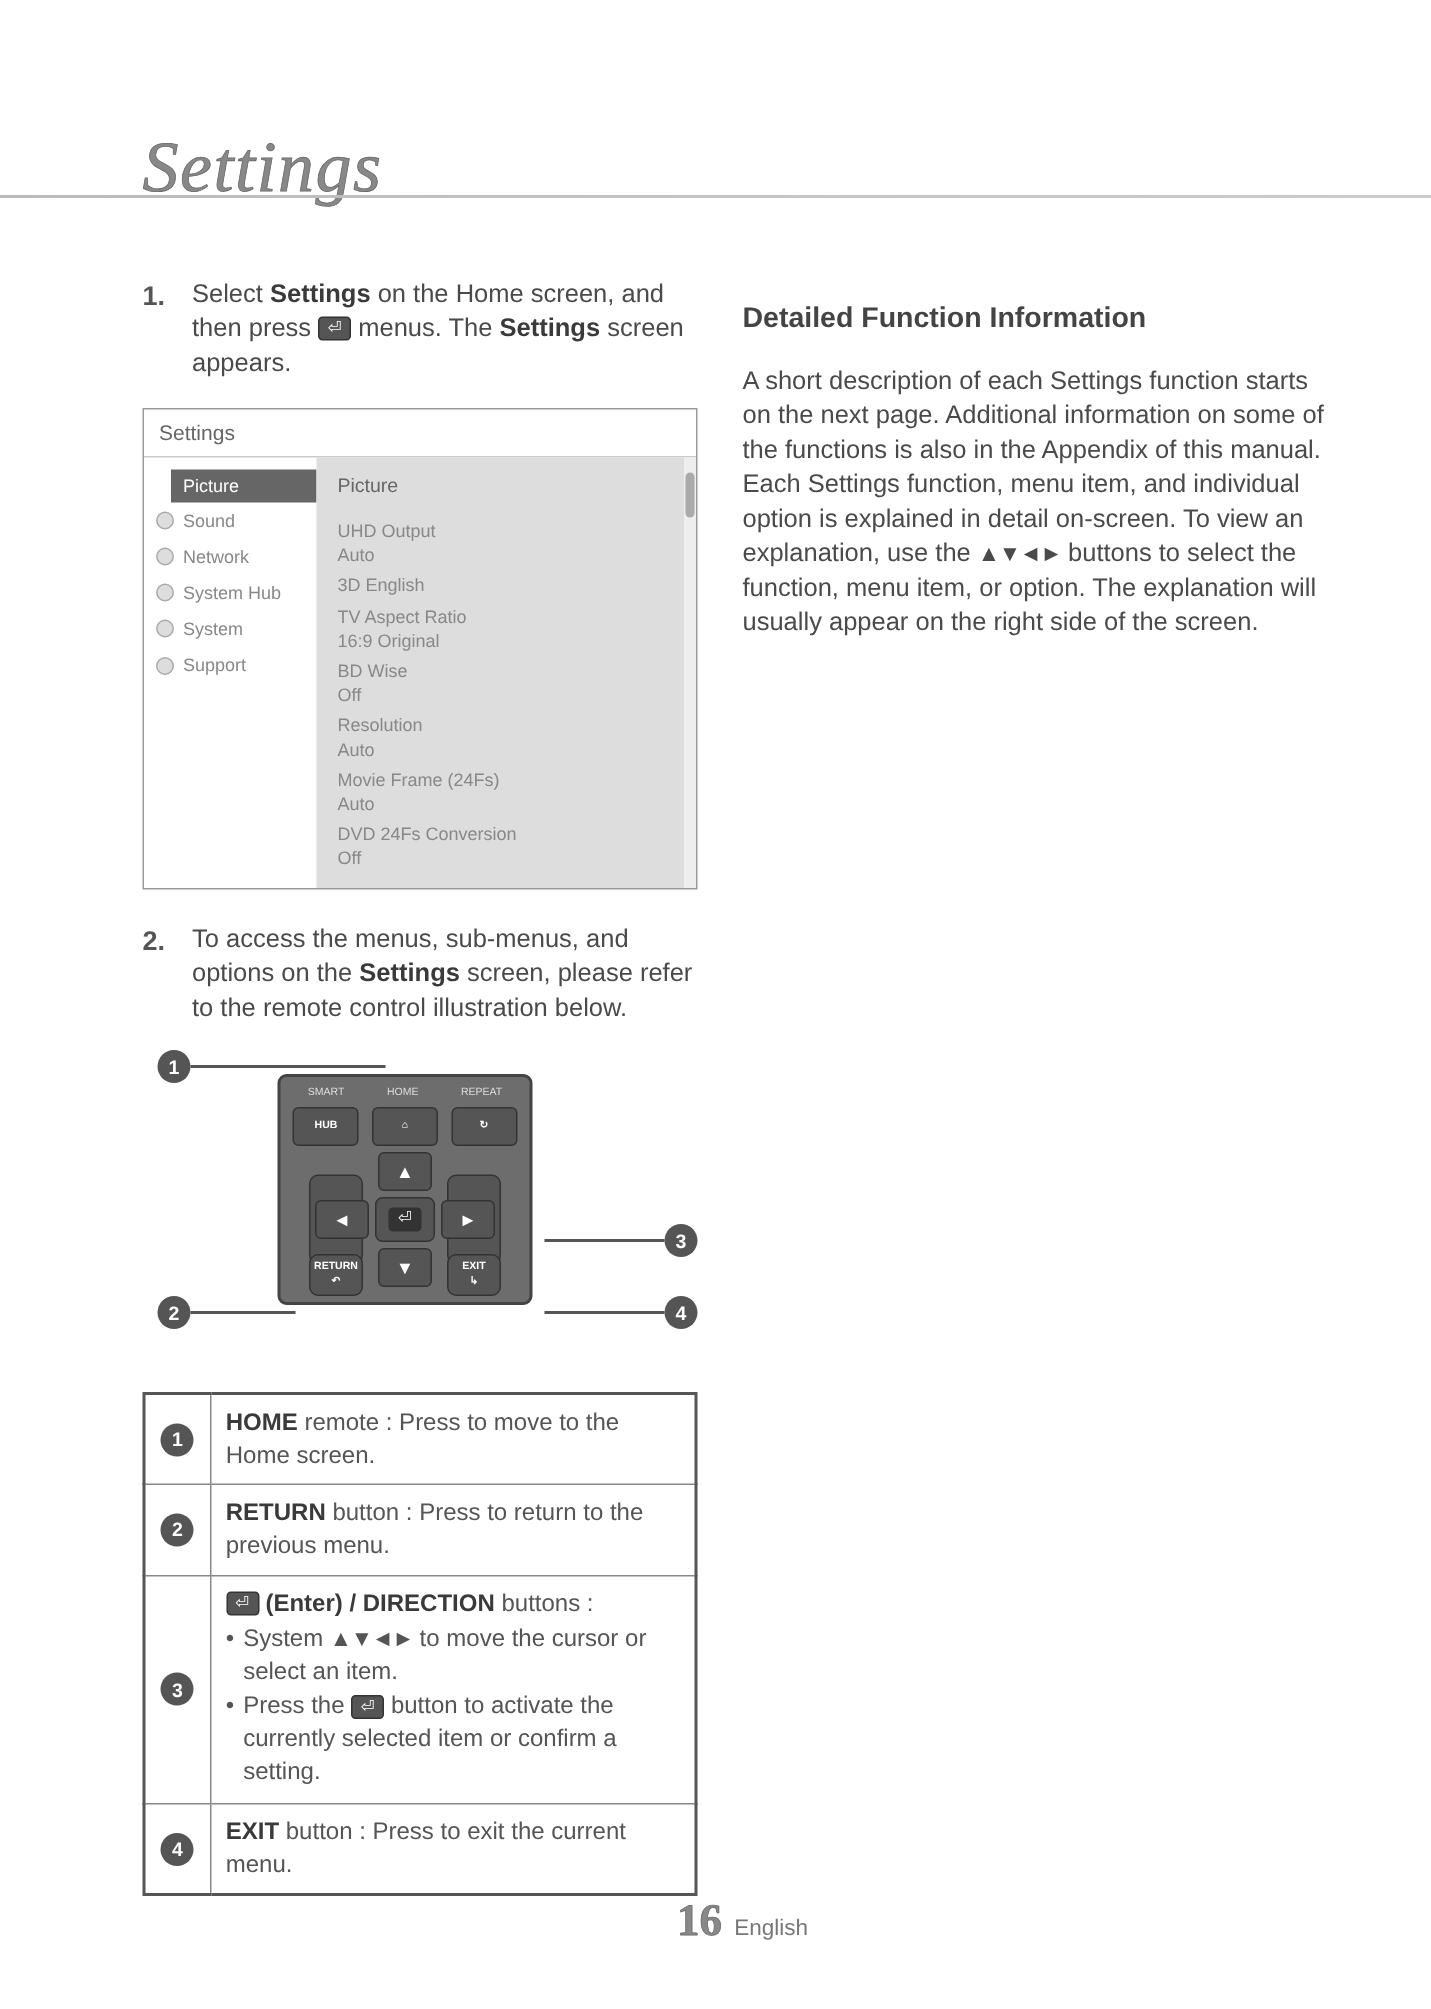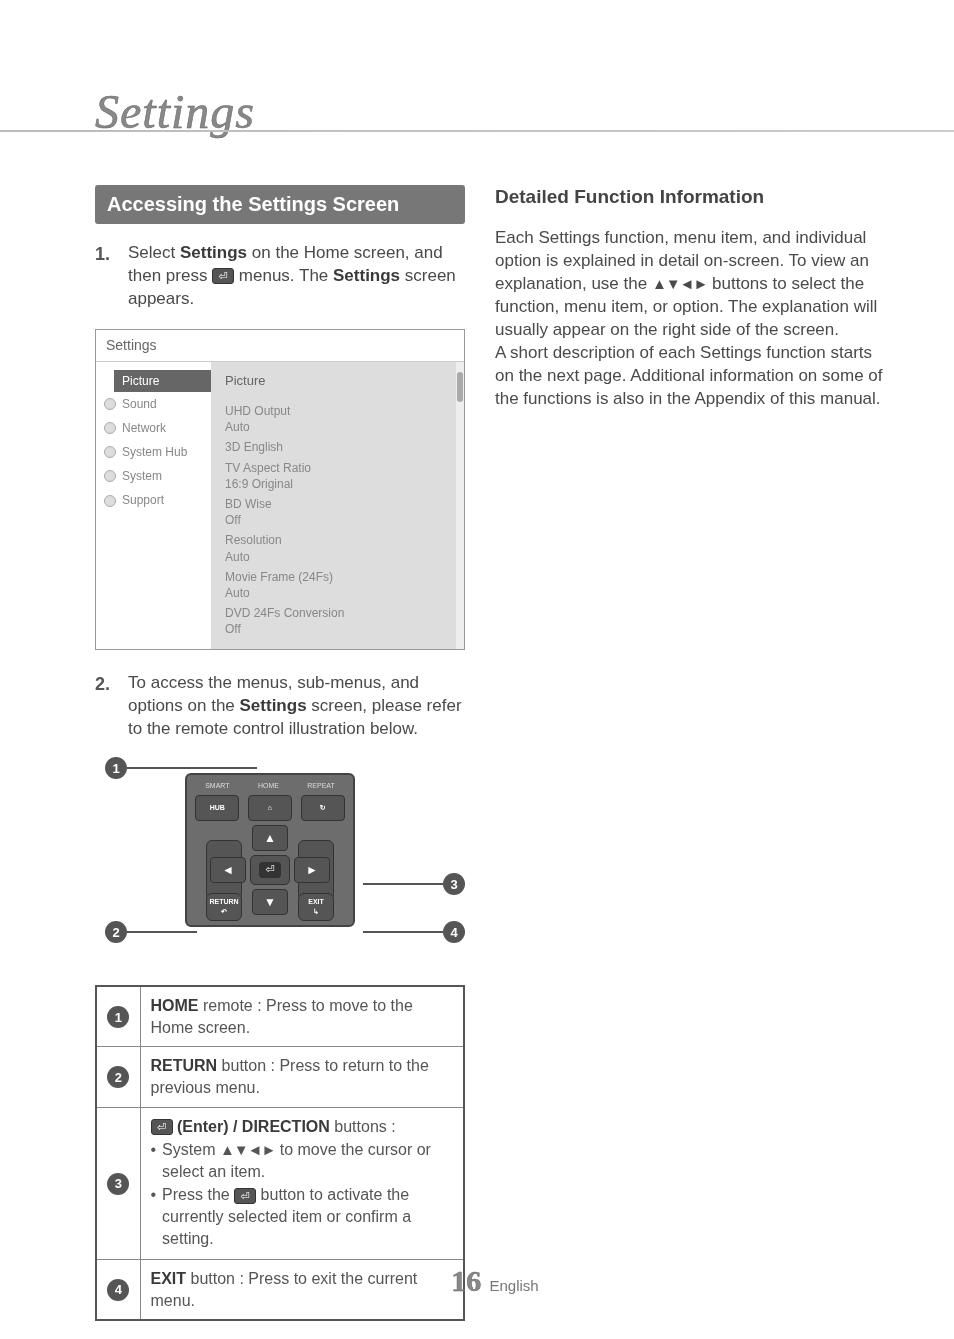--- a/index.html
+++ b/index.html
@@ -258,21 +258,20 @@
 </style>
 </head>
 <body>
 
 <div class="title-line"></div>
 <div class="chapter-title">Settings</div>
 
 <div class="columns">
 
   <div class="col-left">
-    <div class="section-bar">Accessing the Settings Screen</div>
 
     <div class="step">
       <div class="step-num">1.</div>
       <div class="step-body">
         <span>Select </span><span class="bold">Settings</span><span> on the Home screen, and then press </span><span class="enter-icon">⏎</span><span> menus. The </span><span class="bold">Settings</span><span> screen appears.</span>
       </div>
     </div>
 
     <div class="settings-box">
       <div class="settings-titlebar">Settings</div>
@@ -434,24 +433,24 @@
       </tr>
       <tr>
         <td><span class="callout-num">4</span></td>
         <td><span class="bold">EXIT</span><span> button : Press to exit the current menu.</span></td>
       </tr>
     </tbody>
       </table>
   </div>
 
   <div class="col-right">
-    <div class="subheader no-line" style="border:none; margin-top:0;">Detailed Function Information</div>
+    <div class="subheader no-line" style="border:none; margin-top:16px;">Detailed Function Information</div>
+    <p>A short description of each Settings function starts on the next page. Additional information on some of the functions is also in the Appendix of this manual.</p>
     <p>
       <span>Each Settings function, menu item, and individual option is explained in detail on-screen. To view an explanation, use the </span><span class="arrows">▲▼◄►</span><span> buttons to select the function, menu item, or option. The explanation will usually appear on the right side of the screen.</span>
     </p>
-    <p>A short description of each Settings function starts on the next page. Additional information on some of the functions is also in the Appendix of this manual.</p>
   </div>
 </div>
 
 <div class="pagefoot">
   <span class="pagenum">16</span>
   <span>English</span>
 </div>
 
 </body></html>

